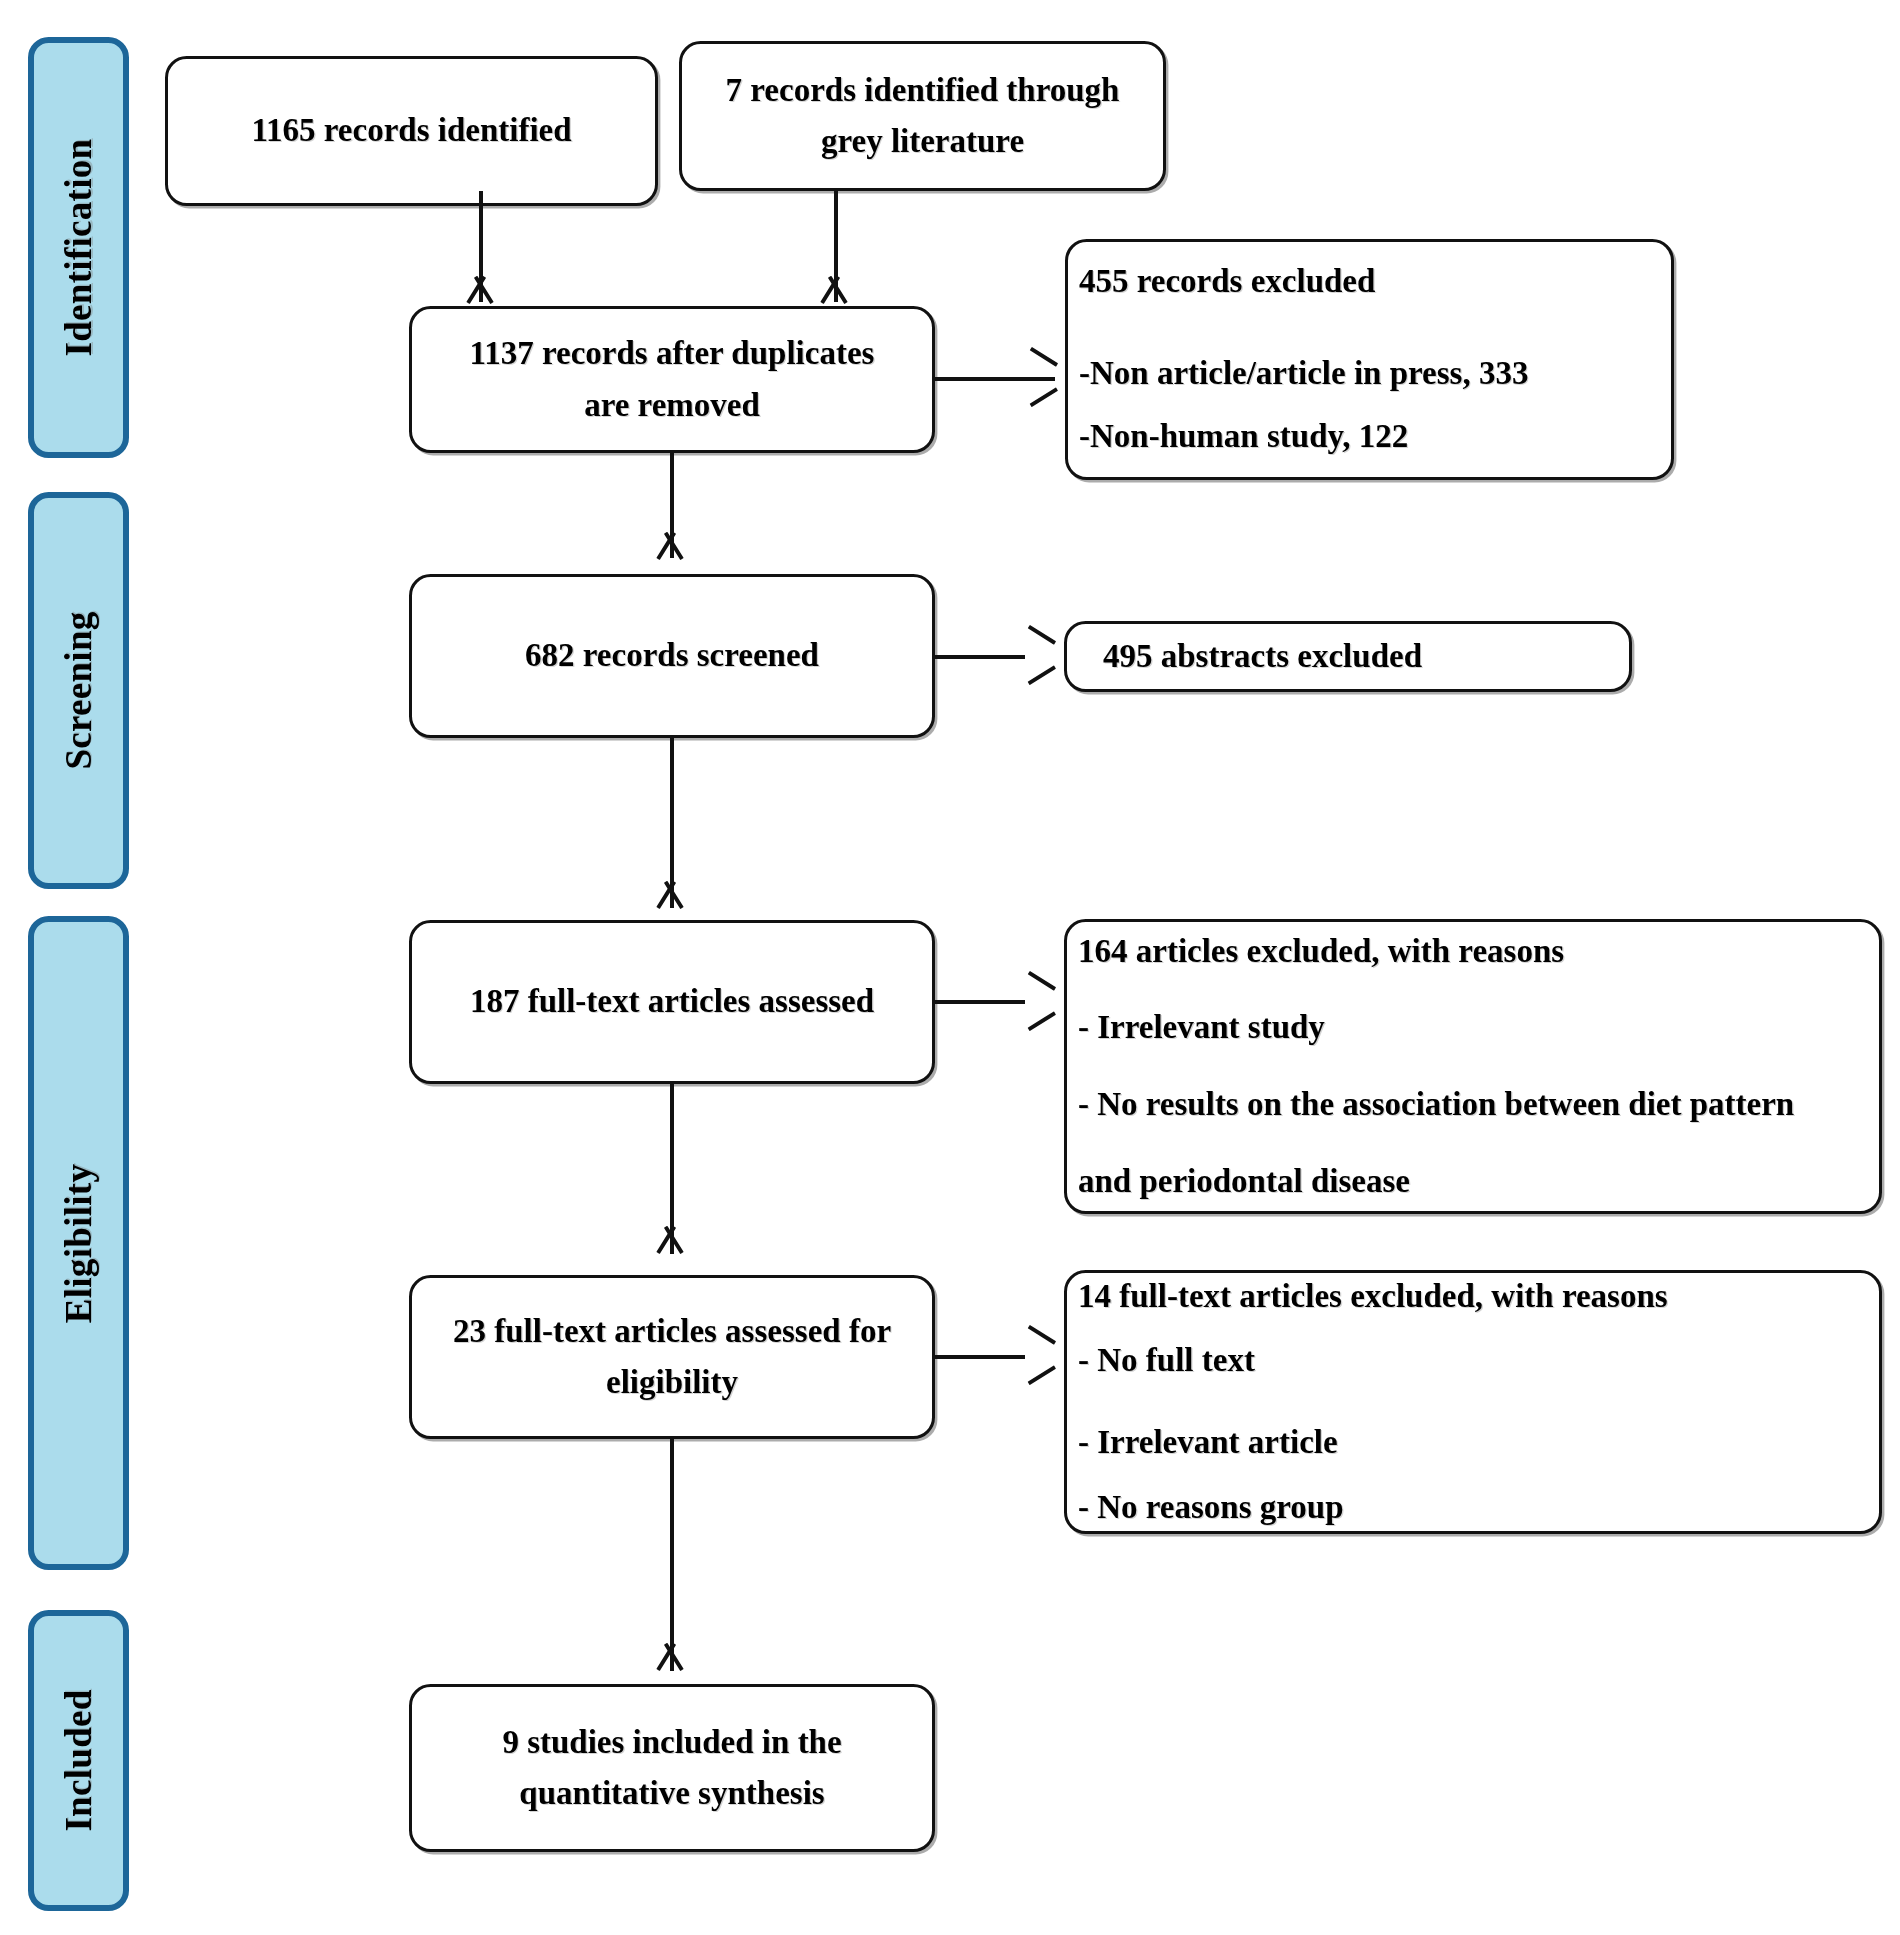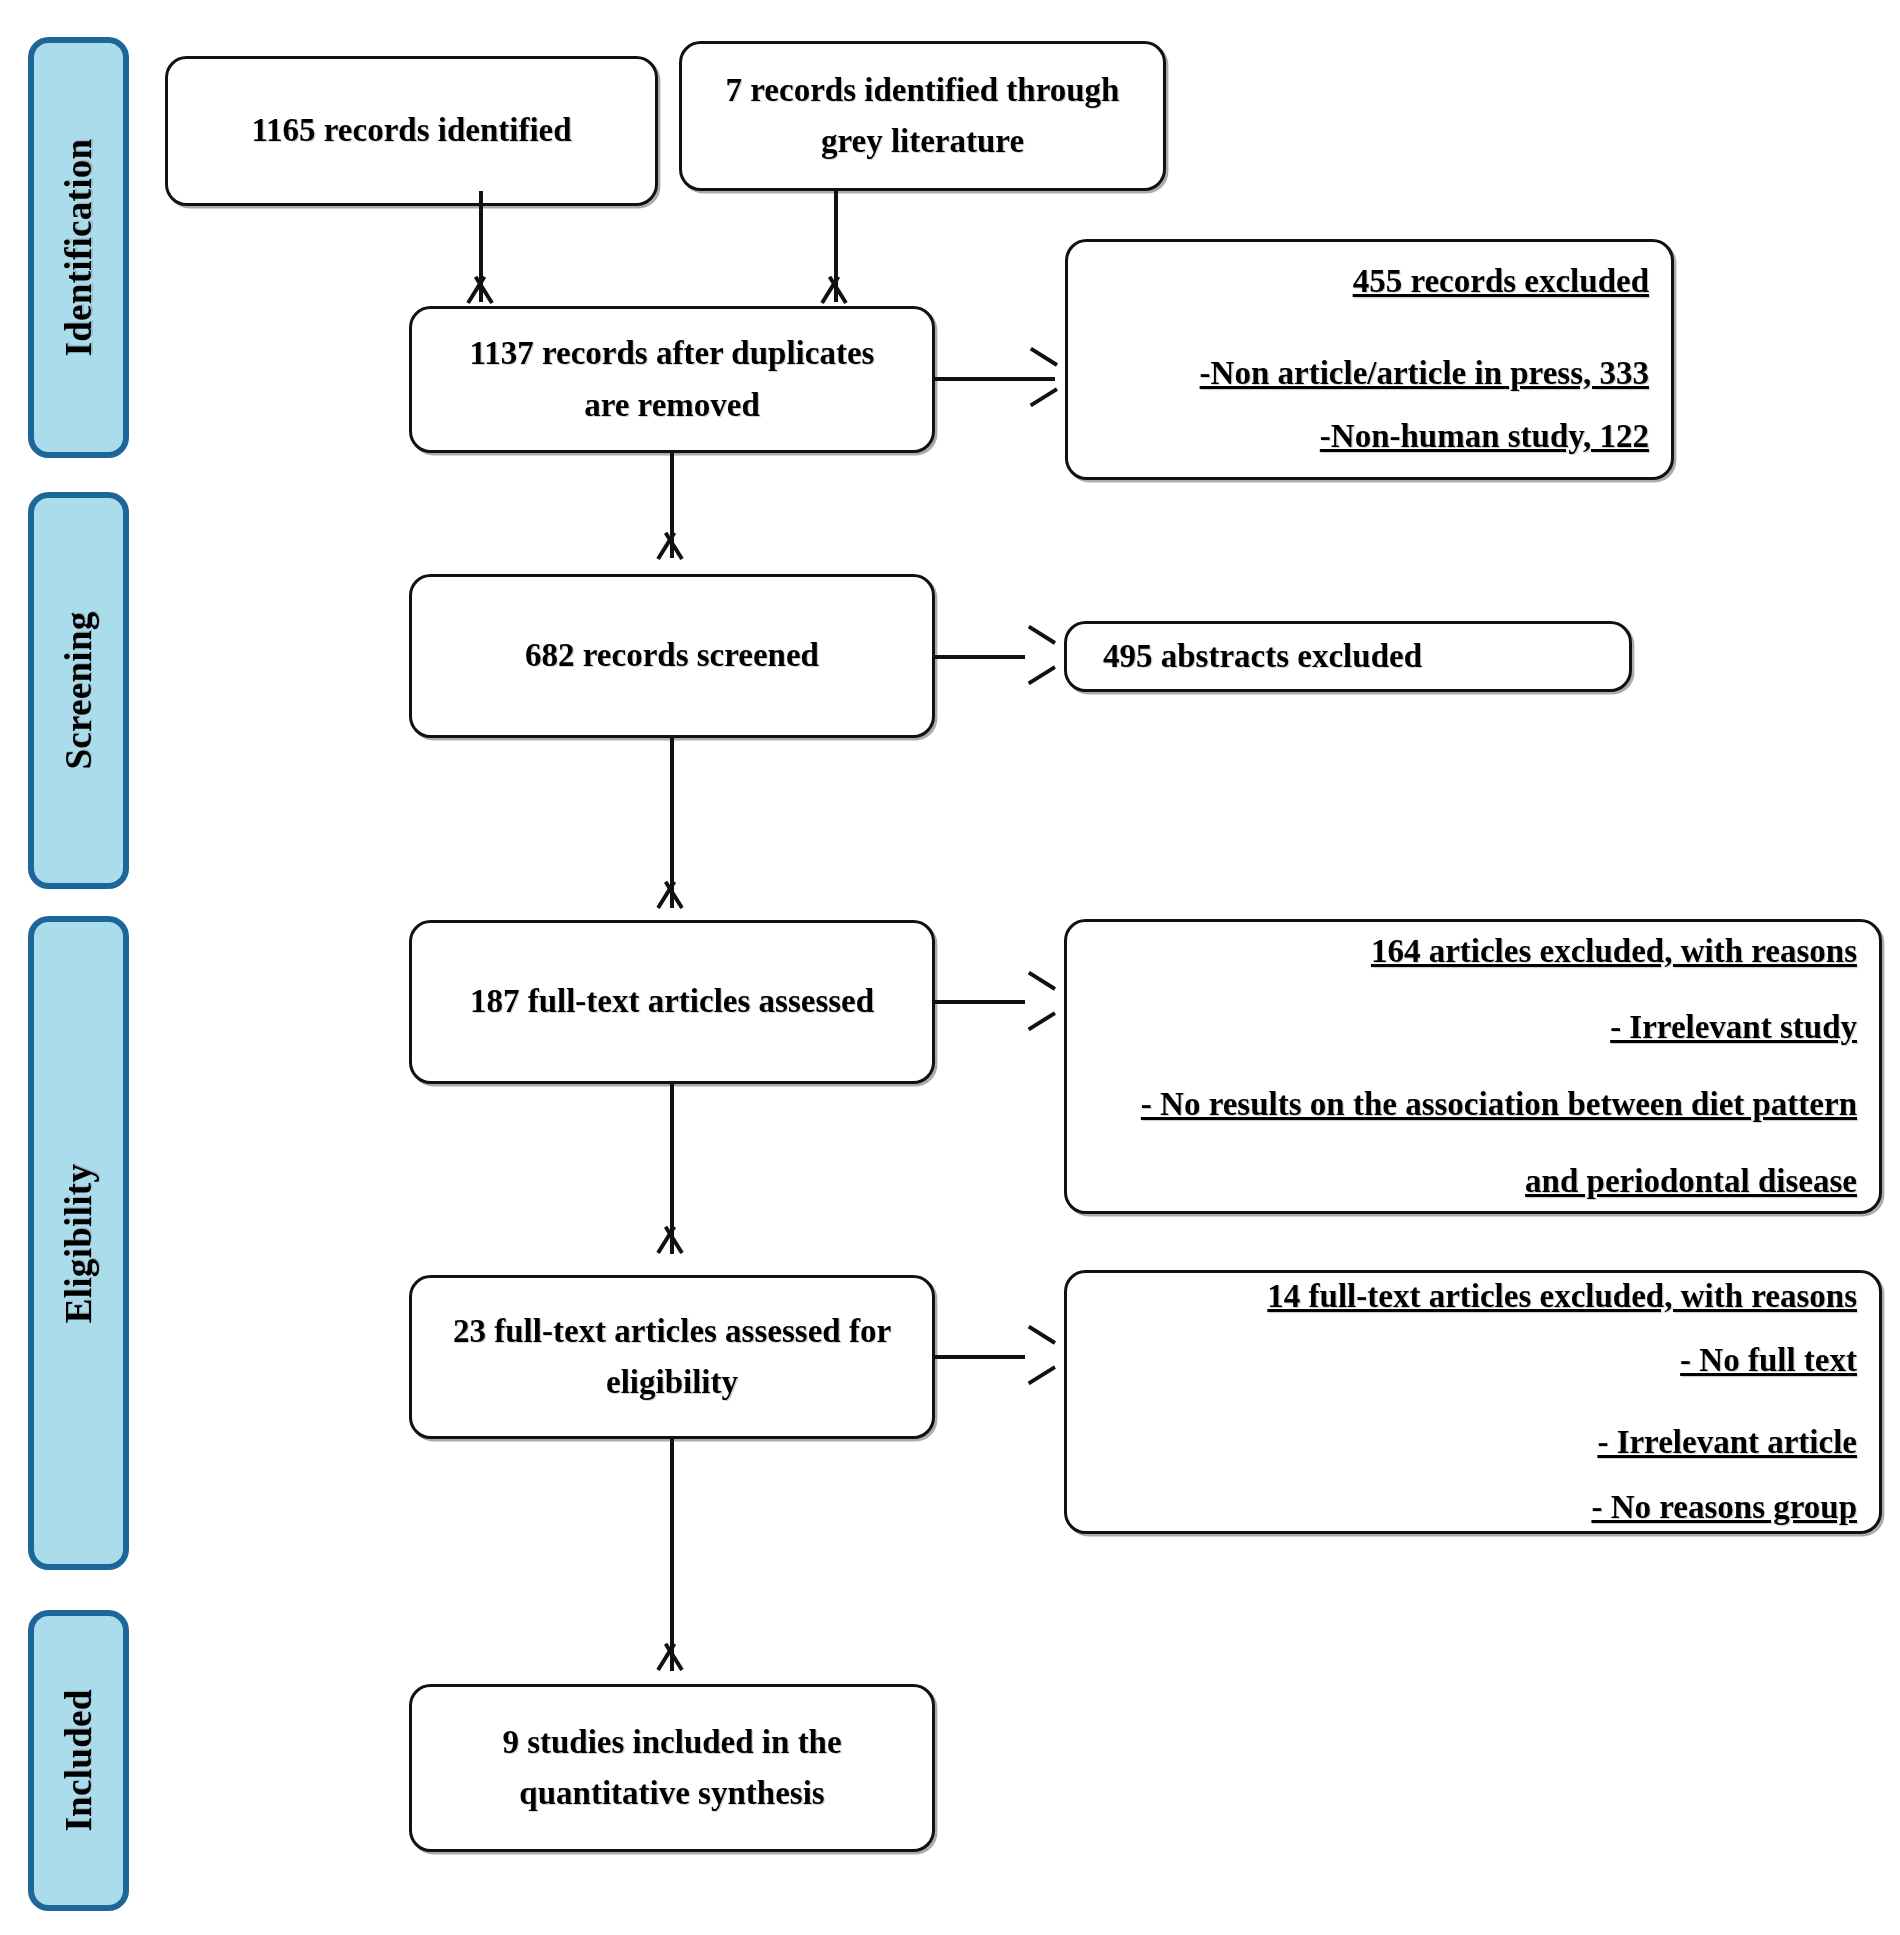--- a/index.html
+++ b/index.html
@@ -57,25 +57,24 @@
     padding: 0 15.6px;
     text-shadow: 1.2px 1.2px 0 rgba(130,130,130,0.35);
   }
   .node.left .node-text { text-align: left; padding: 0 36px; }
   .reason-list { width: 100%; }
   .reason-line {
     font-weight: bold;
     font-size: 33px;
     line-height: 1.2;
     color: #000000;
-    text-align: right;
-    padding: 0 22px;
+    text-align: left;
+    padding: 0 11px;
     margin-bottom: 24px;
     text-shadow: 1.2px 1.2px 0 rgba(130,130,130,0.35);
-    text-decoration: underline;
   }
   .reason-line:last-child { margin-bottom: 0; }
 
   
   .conn { position: absolute; }
   .vline {
     position: absolute;
     width: 3.6px;
     background: #111111;
   }
@@ -243,21 +242,21 @@
     <div class="node-text">
       <div>23 full-text articles assessed for</div>
       <div>eligibility</div>
     </div>
   </div>
 
   <div class="node left" style="left:1064px; top:1270px; width:818px; height:264px;">
     <div class="reason-list">
       <div class="reason-line" style="margin-bottom:25px;">14 full-text articles excluded, with reasons</div>
       <div class="reason-line" style="margin-bottom:42px;">- No full text</div>
-      <div class="reason-line" style="margin-bottom:25px;margin-left:20px;">- Irrelevant article</div>
+      <div class="reason-line" style="margin-bottom:25px;">- Irrelevant article</div>
       <div class="reason-line">- No reasons group</div>
     </div>
   </div>
 
   <div class="conn" style="left:0; top:0; width:100%; height:100%; pointer-events:none;">
     <div class="hline" style="left:935px; top:1355px; width:90px;"></div>
     <div class="arrow-right" style="left:1024px; top:1341px; width:31px; height:28px;">
       <i class="t"></i>
         <i class="b"></i>
     </div>

